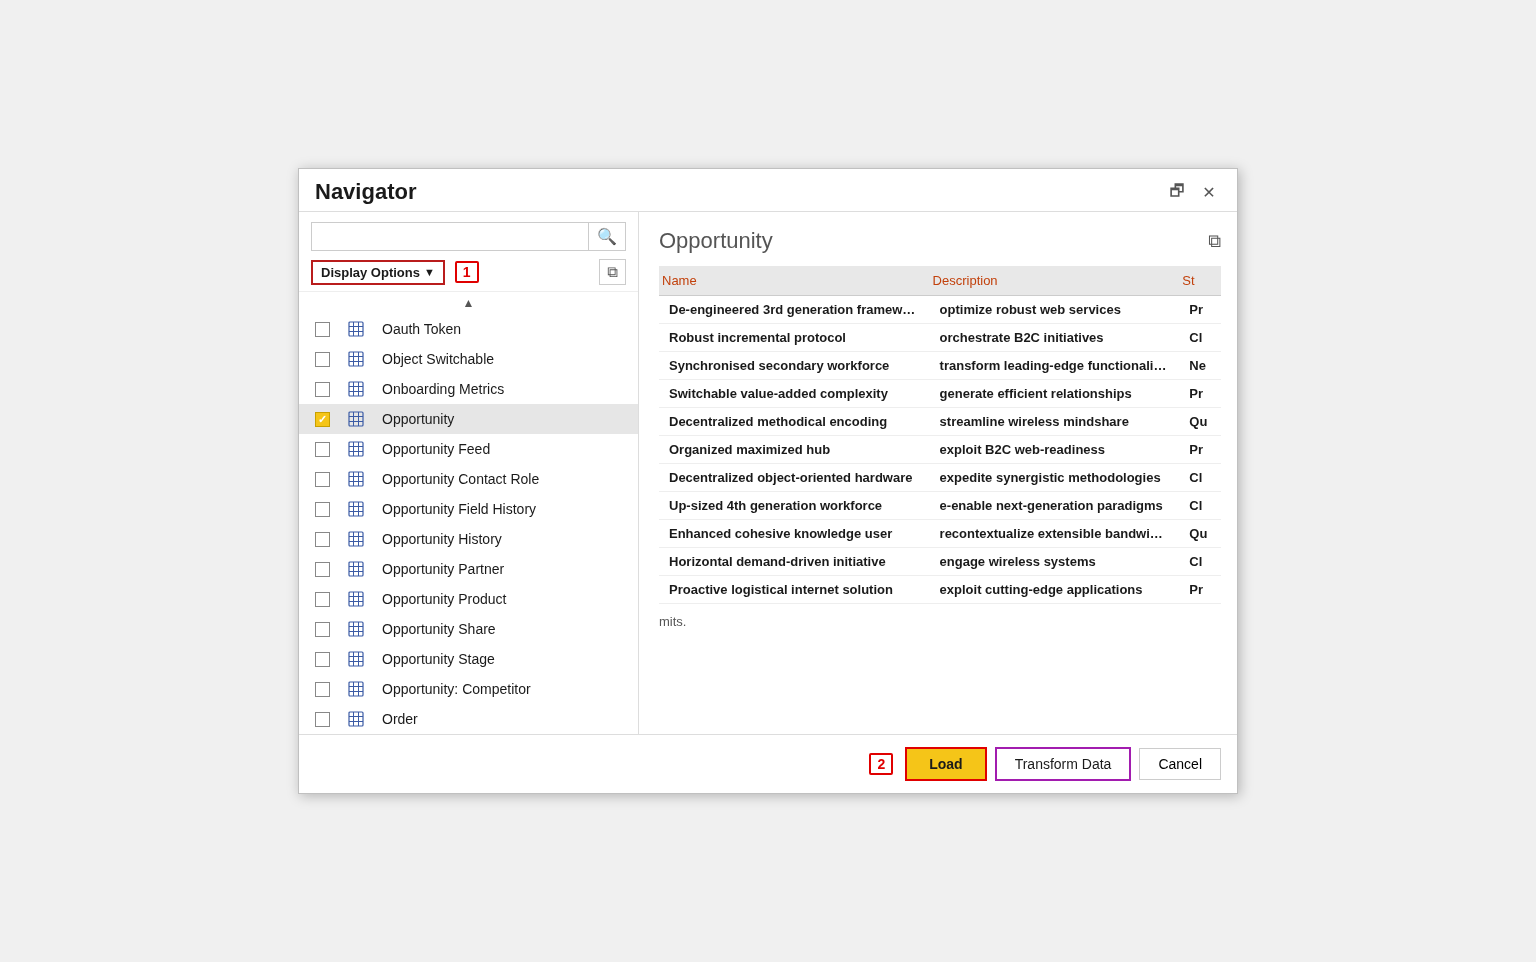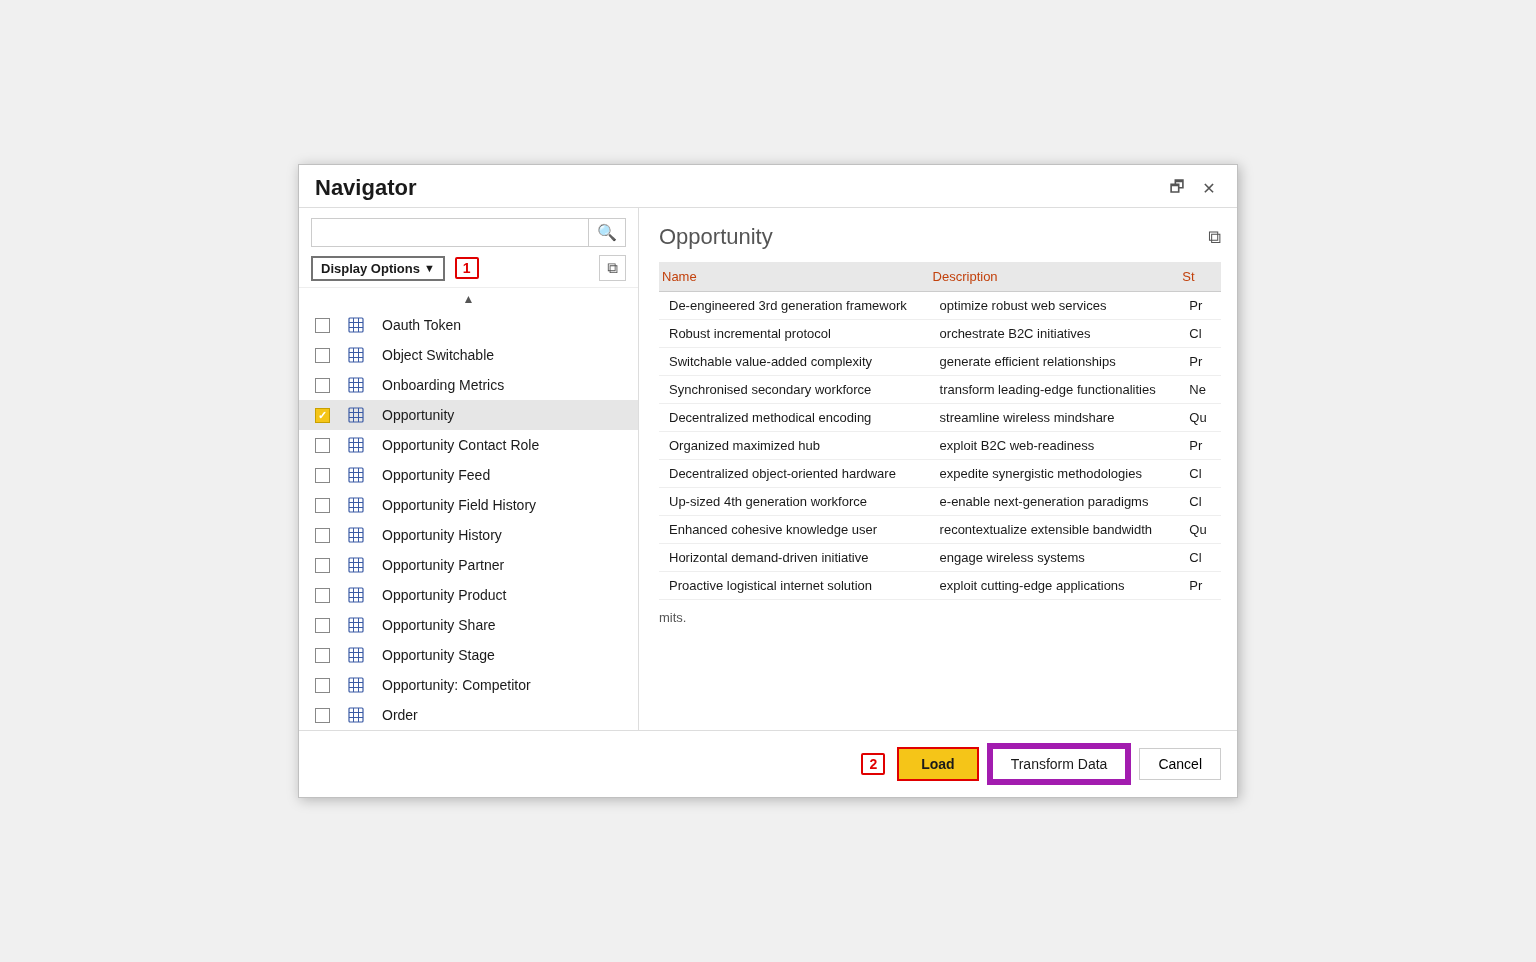--- a/index.html
+++ b/index.html
@@ -91,21 +91,21 @@
     .toolbar-row {
       display: flex;
       align-items: center;
       margin: 0 12px 6px 12px;
       gap: 6px;
     }
     .display-options-btn {
       display: flex;
       align-items: center;
       gap: 4px;
-      border: 2px solid #737373;
+      border: 2px solid #b91c1c;
       background: #fff;
       padding: 3px 8px;
       cursor: pointer;
       font-size: 13px;
       color: #1a1a1a;
       font-weight: 600;
     }
     .display-options-btn .caret {
       font-size: 11px;
     }
@@ -230,20 +230,21 @@
       color: #c2410c;
     }
     .data-table td {
       padding: 6px 10px;
       border-bottom: 1px solid #eee;
       color: #1a1a1a;
       white-space: nowrap;
       overflow: hidden;
       text-overflow: ellipsis;
       max-width: 220px;
+      font-weight: bold;
     }
     .col-name { width: 260px; }
     .col-desc { width: 240px; }
     .col-st { width: 40px; overflow: hidden; }
 
     .mits-text {
       padding: 10px 0;
       font-size: 13px;
       color: #555;
     }
@@ -271,21 +272,21 @@
       background: #f5c518;
       border: 2px solid #e00000;
       padding: 7px 22px;
       font-size: 14px;
       font-weight: 600;
       cursor: pointer;
       color: #1a1a1a;
     }
     .btn-transform {
       background: #fff;
-      border: 6px solid #a21caf;
+      border: 2px solid #a21caf;
       padding: 7px 18px;
       font-size: 14px;
       cursor: pointer;
       color: #1a1a1a;
     }
     .btn-cancel {
       background: #fff;
       border: 1px solid #ccc;
       padding: 7px 18px;
       font-size: 14px;
@@ -389,34 +390,34 @@
             <div class="nav-checkbox"></div>
             <span class="table-icon">
               <svg width="16" height="16" viewBox="0 0 16 16" fill="none" xmlns="http://www.w3.org/2000/svg">
       <rect x="1" y="1" width="14" height="14" rx="1" stroke="#3b5ba5" stroke-width="1.2" fill="none"></rect>
       <line x1="1" y1="5.5" x2="15" y2="5.5" stroke="#3b5ba5" stroke-width="1"></line>
       <line x1="1" y1="10.5" x2="15" y2="10.5" stroke="#3b5ba5" stroke-width="1"></line>
       <line x1="5.5" y1="1" x2="5.5" y2="15" stroke="#3b5ba5" stroke-width="1"></line>
       <line x1="10.5" y1="1" x2="10.5" y2="15" stroke="#3b5ba5" stroke-width="1"></line>
     </svg>
             </span>
+            <span class="nav-label">Opportunity Feed</span>
+          </li>
+          <li class="nav-item">
+            <div class="nav-checkbox"></div>
+            <span class="table-icon">
+              <svg width="16" height="16" viewBox="0 0 16 16" fill="none" xmlns="http://www.w3.org/2000/svg">
+      <rect x="1" y="1" width="14" height="14" rx="1" stroke="#3b5ba5" stroke-width="1.2" fill="none"></rect>
+      <line x1="1" y1="5.5" x2="15" y2="5.5" stroke="#3b5ba5" stroke-width="1"></line>
+      <line x1="1" y1="10.5" x2="15" y2="10.5" stroke="#3b5ba5" stroke-width="1"></line>
+      <line x1="5.5" y1="1" x2="5.5" y2="15" stroke="#3b5ba5" stroke-width="1"></line>
+      <line x1="10.5" y1="1" x2="10.5" y2="15" stroke="#3b5ba5" stroke-width="1"></line>
+    </svg>
+            </span>
             <span class="nav-label">Opportunity Contact Role</span>
-          </li>
-          <li class="nav-item">
-            <div class="nav-checkbox"></div>
-            <span class="table-icon">
-              <svg width="16" height="16" viewBox="0 0 16 16" fill="none" xmlns="http://www.w3.org/2000/svg">
-      <rect x="1" y="1" width="14" height="14" rx="1" stroke="#3b5ba5" stroke-width="1.2" fill="none"></rect>
-      <line x1="1" y1="5.5" x2="15" y2="5.5" stroke="#3b5ba5" stroke-width="1"></line>
-      <line x1="1" y1="10.5" x2="15" y2="10.5" stroke="#3b5ba5" stroke-width="1"></line>
-      <line x1="5.5" y1="1" x2="5.5" y2="15" stroke="#3b5ba5" stroke-width="1"></line>
-      <line x1="10.5" y1="1" x2="10.5" y2="15" stroke="#3b5ba5" stroke-width="1"></line>
-    </svg>
-            </span>
-            <span class="nav-label">Opportunity Feed</span>
           </li>
           <li class="nav-item">
             <div class="nav-checkbox"></div>
             <span class="table-icon">
               <svg width="16" height="16" viewBox="0 0 16 16" fill="none" xmlns="http://www.w3.org/2000/svg">
       <rect x="1" y="1" width="14" height="14" rx="1" stroke="#3b5ba5" stroke-width="1.2" fill="none"></rect>
       <line x1="1" y1="5.5" x2="15" y2="5.5" stroke="#3b5ba5" stroke-width="1"></line>
       <line x1="1" y1="10.5" x2="15" y2="10.5" stroke="#3b5ba5" stroke-width="1"></line>
       <line x1="5.5" y1="1" x2="5.5" y2="15" stroke="#3b5ba5" stroke-width="1"></line>
       <line x1="10.5" y1="1" x2="10.5" y2="15" stroke="#3b5ba5" stroke-width="1"></line>
@@ -539,28 +540,28 @@
               <td class="col-name">De-engineered 3rd generation framework</td>
               <td class="col-desc">optimize robust web services</td>
               <td class="col-st">Pr</td>
             </tr>
             <tr>
               <td class="col-name">Robust incremental protocol</td>
               <td class="col-desc">orchestrate B2C initiatives</td>
               <td class="col-st">Cl</td>
             </tr>
             <tr>
+              <td class="col-name">Synchronised secondary workforce</td>
+              <td class="col-desc">transform leading-edge functionalities</td>
+              <td class="col-st">Ne</td>
+            </tr>
+            <tr>
               <td class="col-name">Switchable value-added complexity</td>
               <td class="col-desc">generate efficient relationships</td>
               <td class="col-st">Pr</td>
-            </tr>
-            <tr>
-              <td class="col-name">Synchronised secondary workforce</td>
-              <td class="col-desc">transform leading-edge functionalities</td>
-              <td class="col-st">Ne</td>
             </tr>
             <tr>
               <td class="col-name">Decentralized methodical encoding</td>
               <td class="col-desc">streamline wireless mindshare</td>
               <td class="col-st">Qu</td>
             </tr>
             <tr>
               <td class="col-name">Organized maximized hub</td>
               <td class="col-desc">exploit B2C web-readiness</td>
               <td class="col-st">Pr</td>

